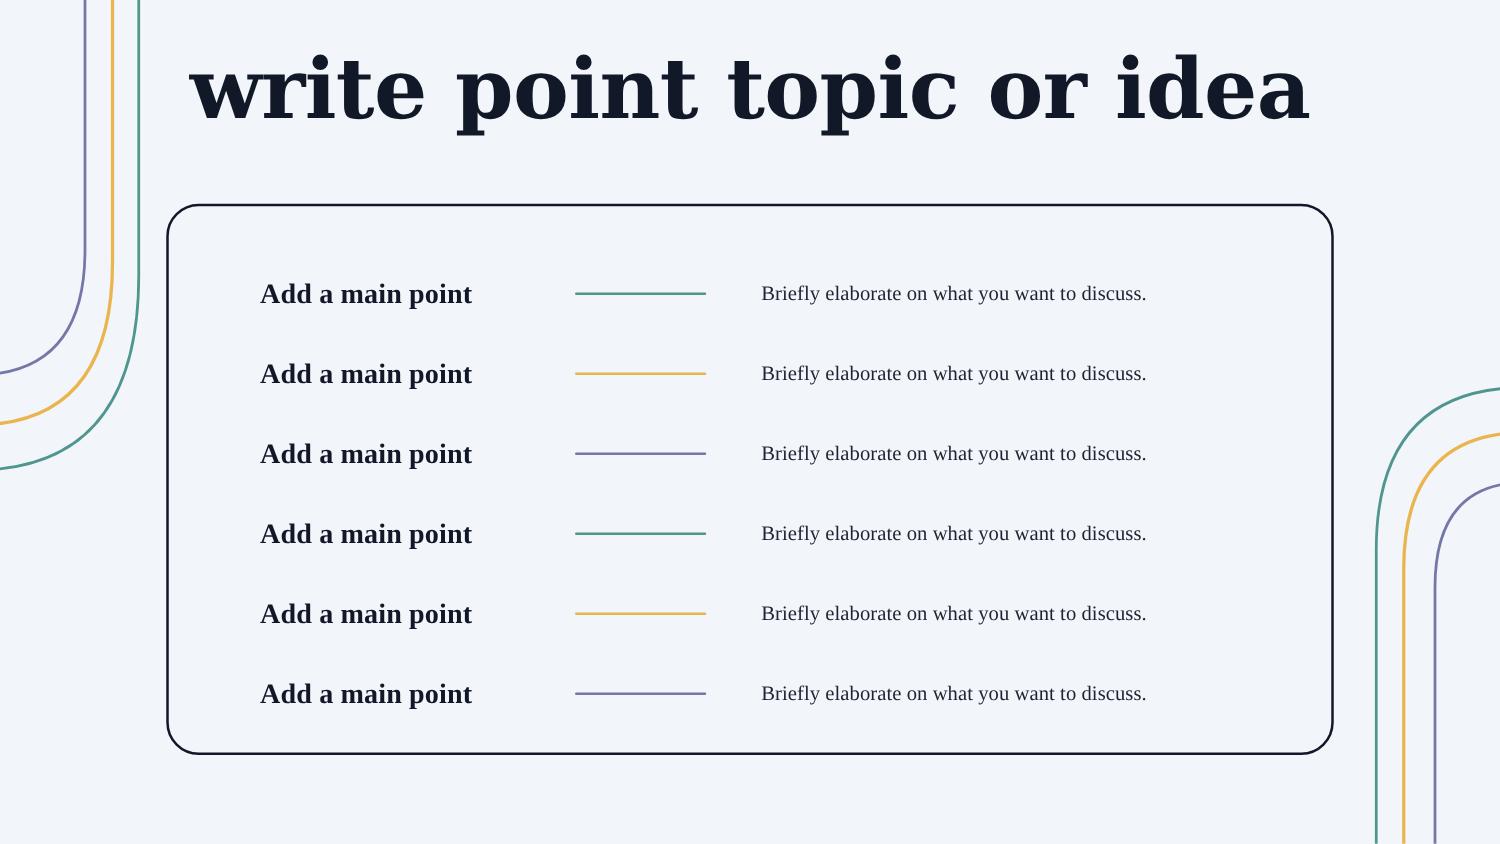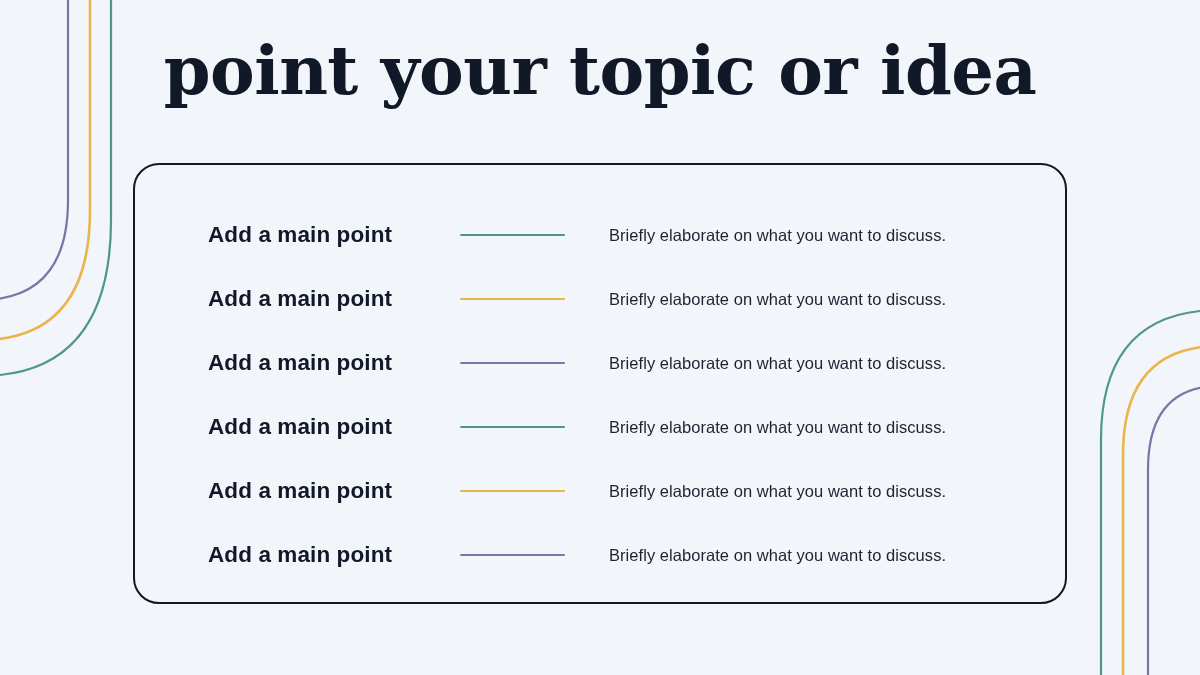--- a/index.html
+++ b/index.html
@@ -52,20 +52,21 @@
     border-radius:26px;
     background:transparent;
   }
 
   .rows {
     position:absolute;
     left:0; top:0;
     width:100%;
     height:100%;
     padding:38px 0 16px 0;
+    font-family:Liberation Serif, serif;
   }
 
   .row {
     display:flex;
     align-items:center;
     height:64px;
     padding-left:73px;
   }
 
   .row-title {
@@ -104,21 +105,21 @@
     <path stroke="#eab44f" stroke-width="2.6" fill="none" d="M 90 -10 L 90 210 Q 90 340 -20 340"></path>
     <path stroke="#4f968f" stroke-width="2.2" fill="none" d="M 111 -10 L 111 220 Q 111 376 -20 376"></path>
   </g>
   <g>
     <path stroke="#4f968f" stroke-width="2.2" fill="none" d="M 1220 310 Q 1101 310 1101 440 L 1101 685"></path>
     <path stroke="#eab44f" stroke-width="2.6" fill="none" d="M 1220 346 Q 1123 346 1123 455 L 1123 685"></path>
     <path stroke="#7577a8" stroke-width="2.2" fill="none" d="M 1220 386 Q 1148 386 1148 470 L 1148 685"></path>
   </g>
 </svg>
 
-<h1 class="title" style="color: rgb(17, 24, 39);">point your topic or idea</h1>
+<h1 class="title" style="color: rgb(17, 24, 39);">write point topic or idea</h1>
 
 <section class="panel" style="border-color: rgb(18, 24, 42);">
   <div class="rows">
 
     <div class="row">
       <div class="row-title">Add a main point</div>
       <div class="row-rule" style="background: rgb(79, 150, 143);"></div>
       <div class="row-desc">Briefly elaborate on what you want to discuss.</div>
     </div>
 

